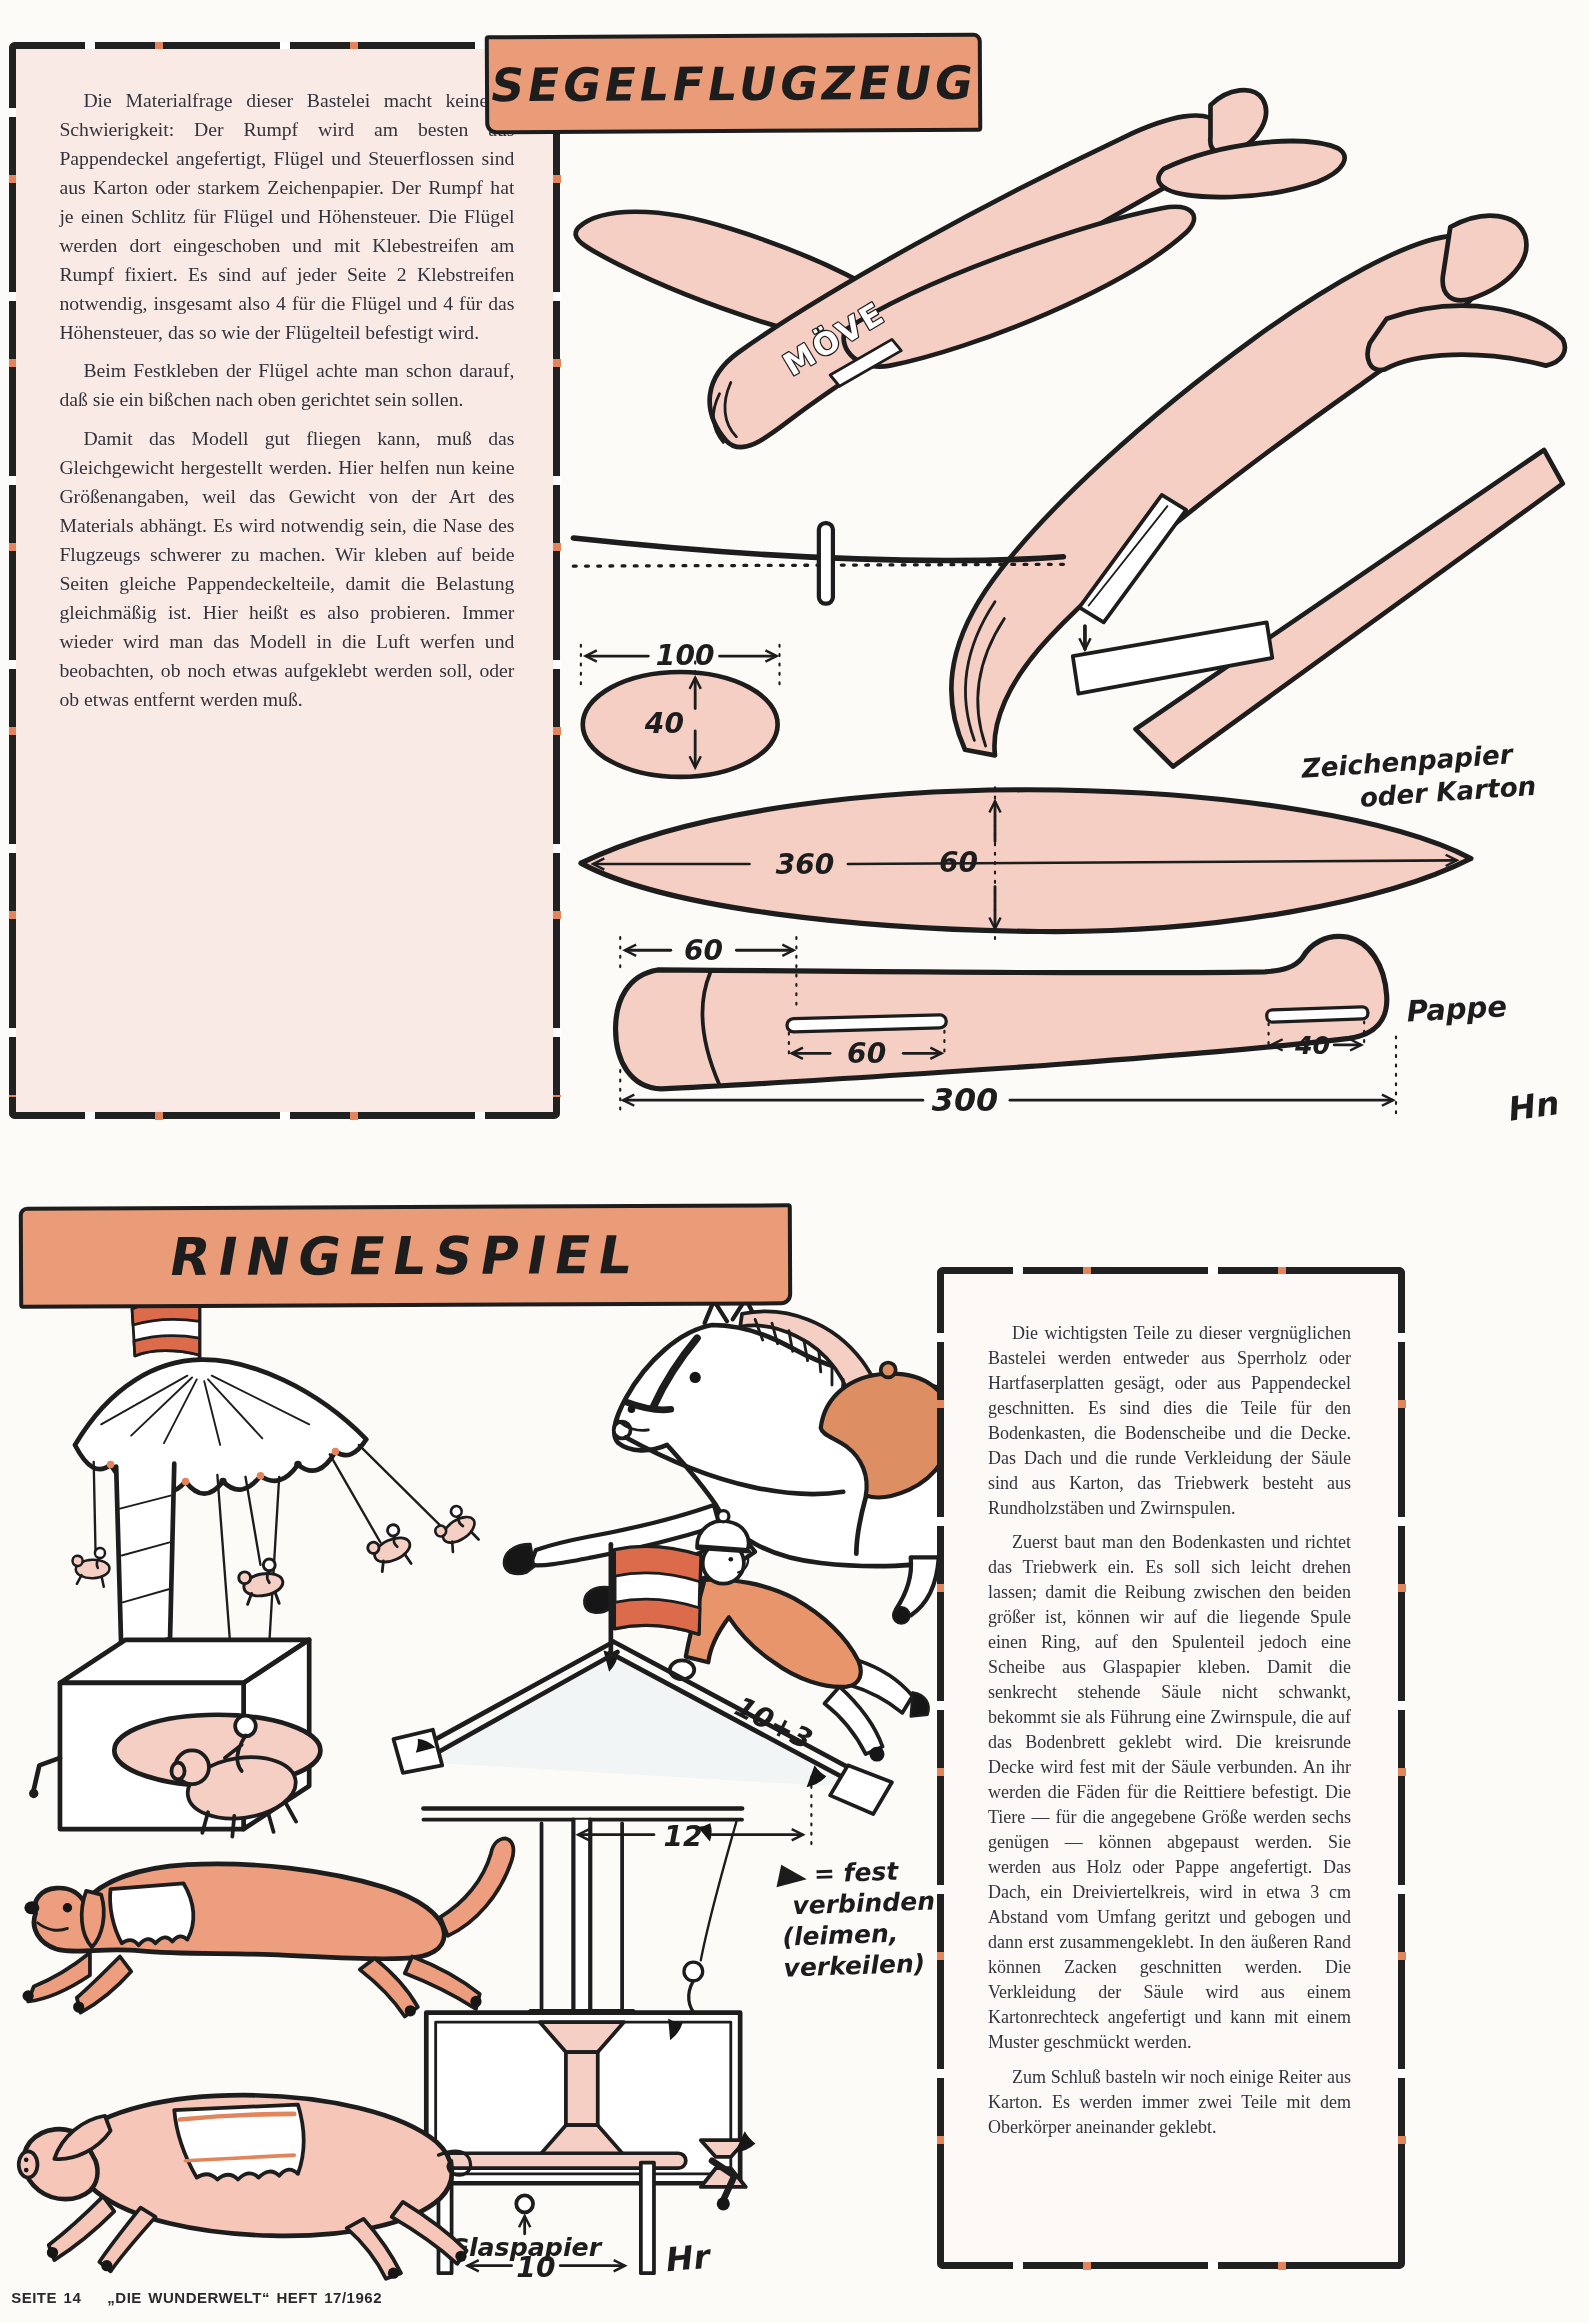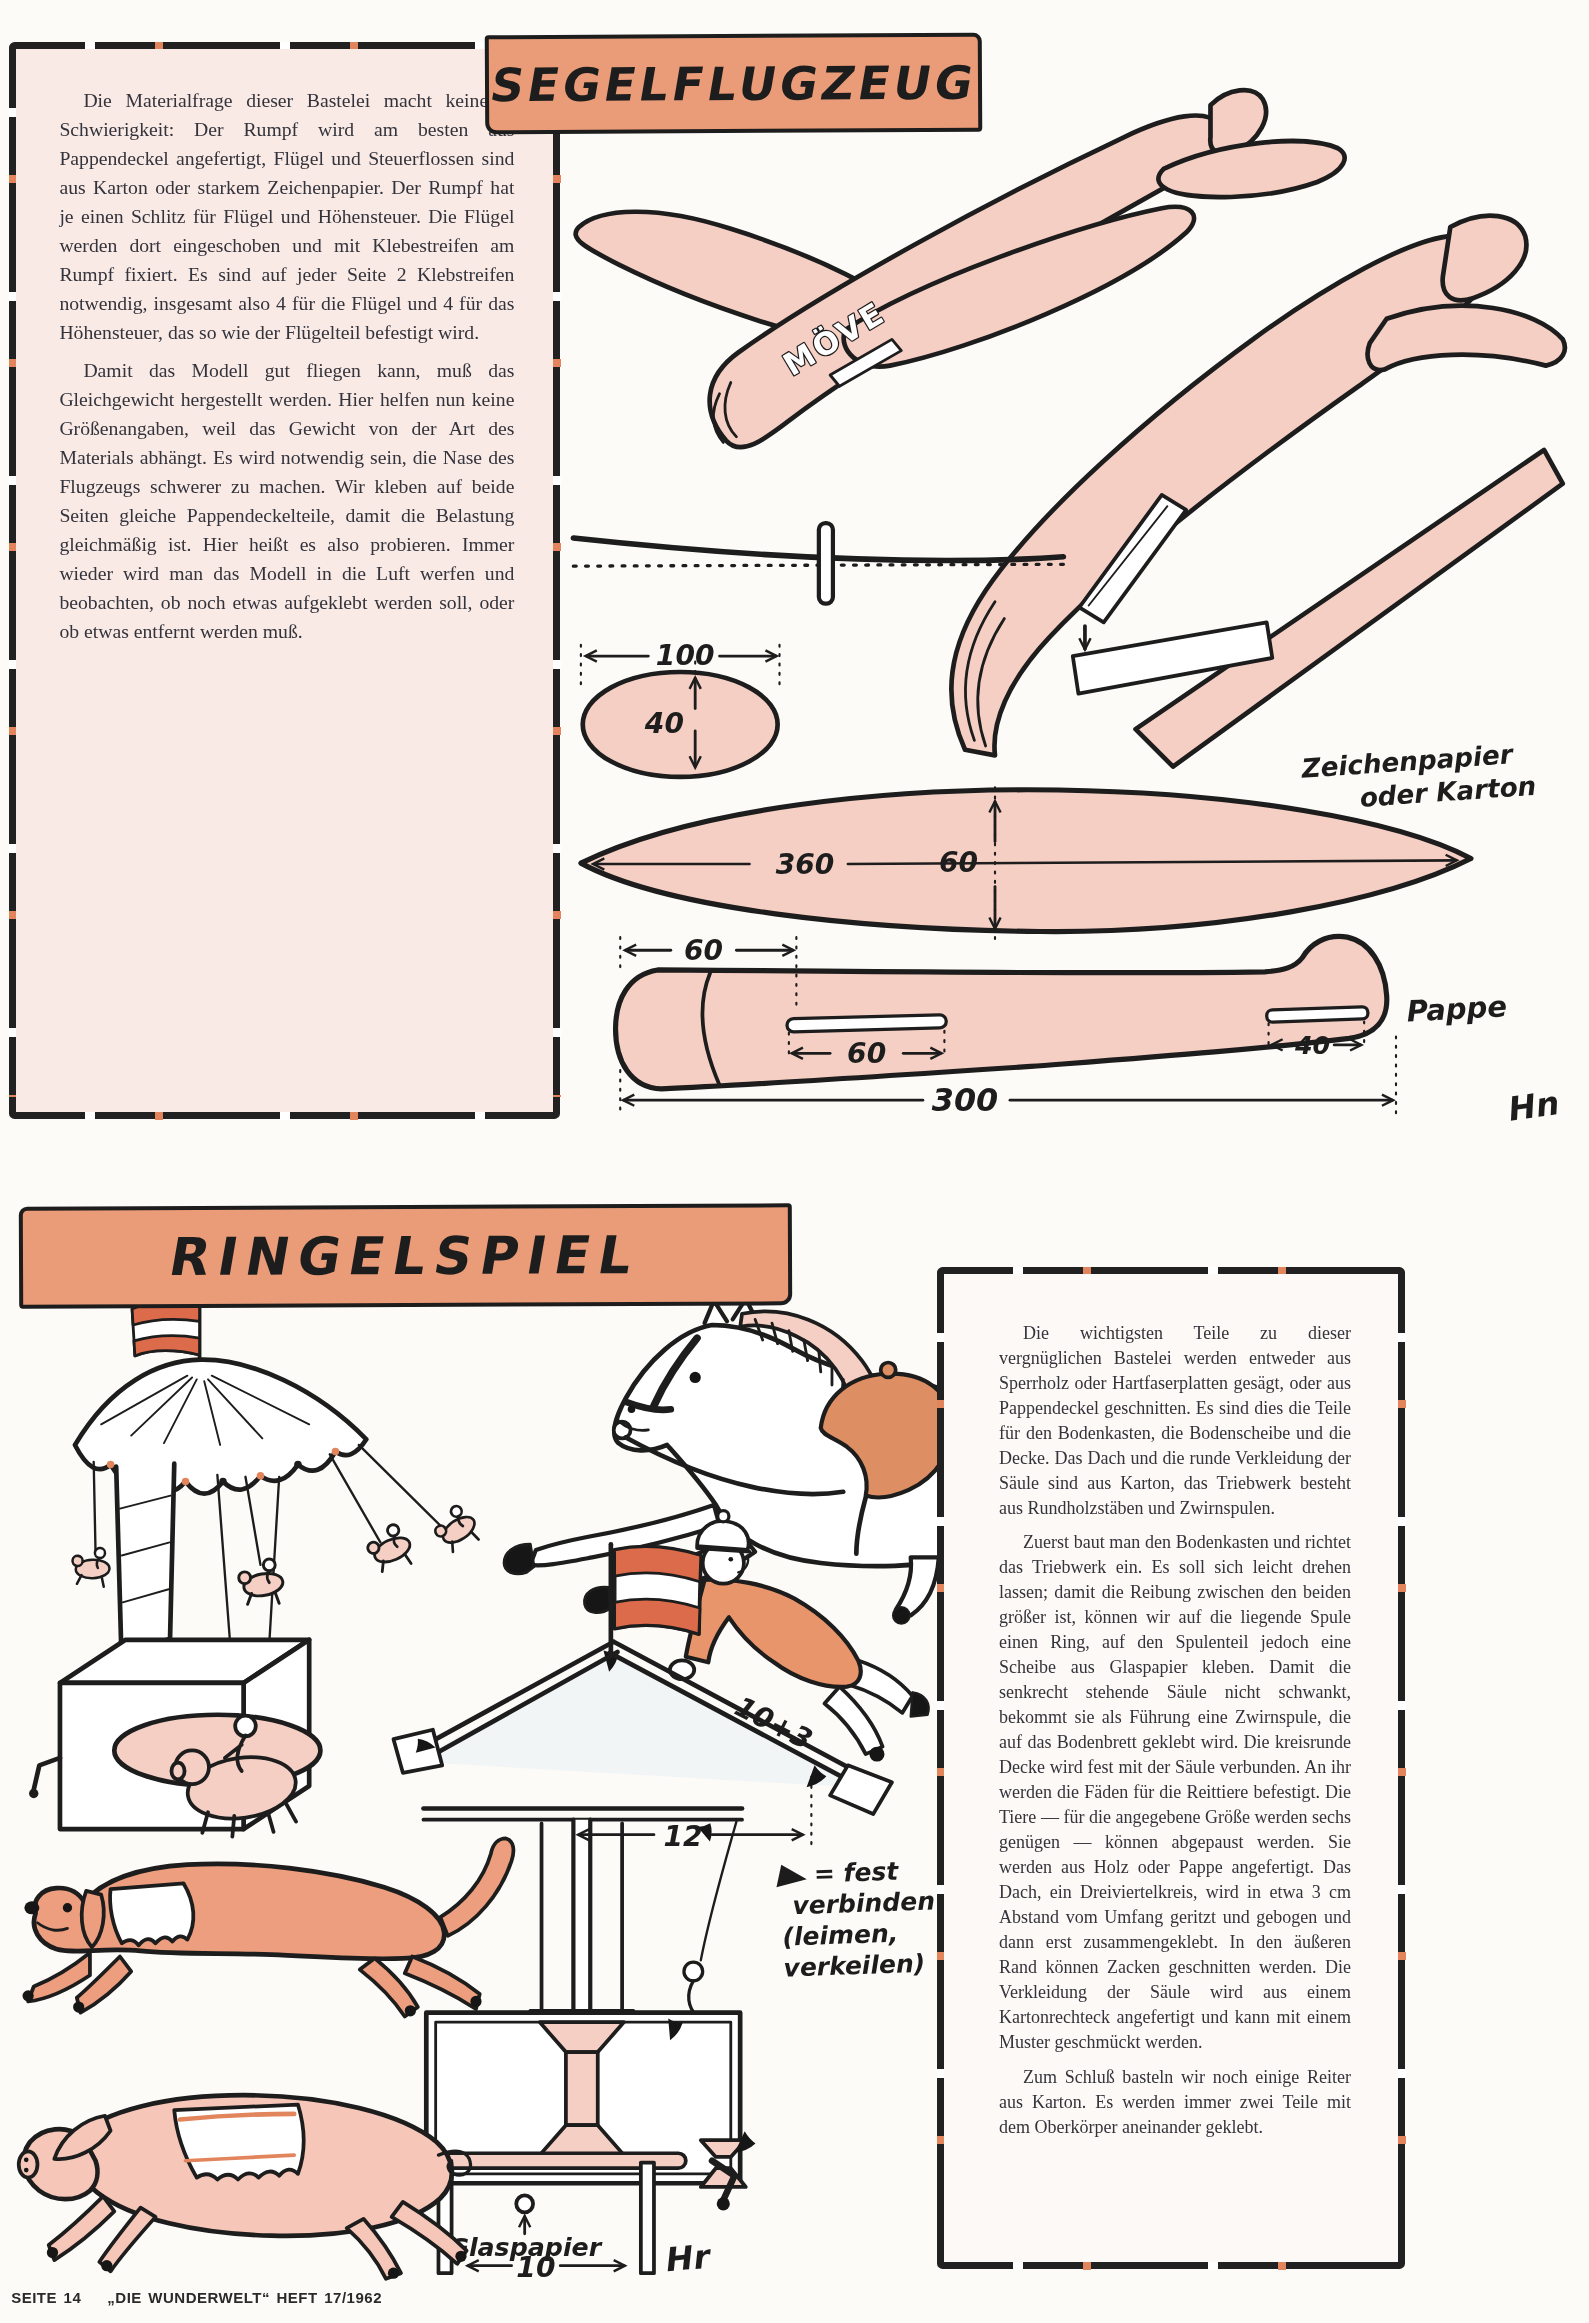--- a/index.html
+++ b/index.html
@@ -19,21 +19,21 @@
     border:7.5px solid #212121;border-radius:5.6px;background:#f9eae6}
   #box-ringel{background:#fdf9f6}
   .stitch{position:absolute;pointer-events:none;z-index:3}
   .stitch.h{left:15px;right:15px;height:7.5px;
     background:repeating-linear-gradient(90deg,transparent 0 54px,#ffffff 54px 64px,transparent 64px 124px,#e2855c 124px 132px,transparent 132px 195px)}
   .stitch.v{top:15px;bottom:15px;width:7.5px;
     background:repeating-linear-gradient(180deg,transparent 0 44px,#ffffff 44px 53px,transparent 53px 111px,#e2855c 111px 119px,transparent 119px 184px)}
   .stitch.t{top:-7.5px}.stitch.b{bottom:-7.5px}.stitch.l{left:-7.5px}.stitch.r{right:-7.5px}
   .textbox .inner{position:relative}
   #box-segel .inner{padding:37px 39px 19px 43px}
-  #box-ringel .inner{padding:47px 47px 19px 55px}
+  #box-ringel .inner{padding:47px 47px 19px 44px}
   .textbox p{margin:0 0 9.4px 0;text-align:justify;text-indent:24px;color:#33333b}
   #box-segel p{font-size:19.7px;line-height:29px}
   #box-ringel p{font-size:18px;line-height:25px}
 
   .banner{position:absolute;z-index:4;background:#ea9c78;border:4.7px solid #1d1d1d;
     display:flex;align-items:center;justify-content:center;
     font-family:"DejaVu Sans",sans-serif;font-weight:bold;color:#1d1d1d}
   #banner-segel{left:485px;top:34px;width:489px;height:91px;font-size:46px;letter-spacing:3.7px;
     border-radius:3.7px 8.4px 3.7px 11.2px;transform:rotate(-.3deg)}
   #banner-ringel{left:19px;top:1205px;width:765px;height:94px;font-size:52px;letter-spacing:8.4px;
@@ -352,20 +352,21 @@
   <span class="bt">SEGELFLUGZEUG</span>
 </div>
 
 <div class="textbox" id="box-segel" style="left:9.4px;top:42px;width:551px;height:1077px">
   <span class="stitch h t"></span>
   <span class="stitch h b"></span>
   <span class="stitch v l"></span>
   <span class="stitch v r"></span>
   <div class="inner">
     <p>Die Materialfrage dieser Bastelei macht keinerlei Schwierigkeit: Der Rumpf wird am besten aus Pappendeckel angefertigt, Flügel und Steuerflossen sind aus Karton oder starkem Zeichenpapier. Der Rumpf hat je einen Schlitz für Flügel und Höhensteuer. Die Flügel werden dort eingeschoben und mit Klebestreifen am Rumpf fixiert. Es sind auf jeder Seite 2 Klebstreifen notwendig, insgesamt also 4 für die Flügel und 4 für das Höhensteuer, das so wie der Flügelteil befestigt wird.</p>
+    <p>Beim Festkleben der Flügel achte man schon darauf, daß sie ein bißchen nach oben gerichtet sein sollen.</p>
     <p>Damit das Modell gut fliegen kann, muß das Gleichgewicht hergestellt werden. Hier helfen nun keine Größenangaben, weil das Gewicht von der Art des Materials abhängt. Es wird notwendig sein, die Nase des Flugzeugs schwerer zu machen. Wir kleben auf beide Seiten gleiche Pappendeckelteile, damit die Belastung gleichmäßig ist. Hier heißt es also probieren. Immer wieder wird man das Modell in die Luft werfen und beobachten, ob noch etwas aufgeklebt werden soll, oder ob etwas entfernt werden muß.</p>
   </div>
 </div>
 
 <div class="banner" id="banner-ringel">
   <span class="bt">RINGELSPIEL</span>
 </div>
 
 <div class="textbox" id="box-ringel" style="left:937px;top:1267px;width:468px;height:1002px">
   <span class="stitch h t"></span>

